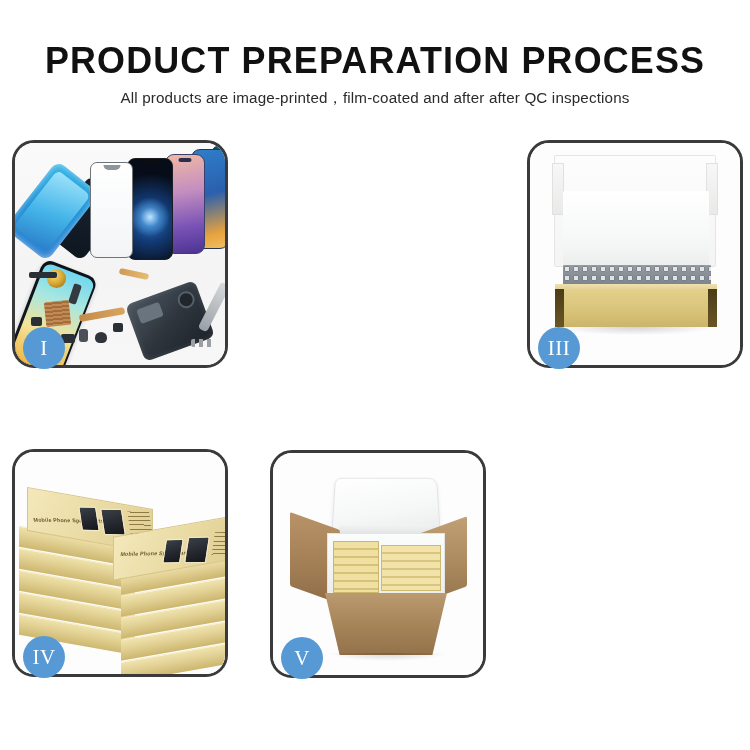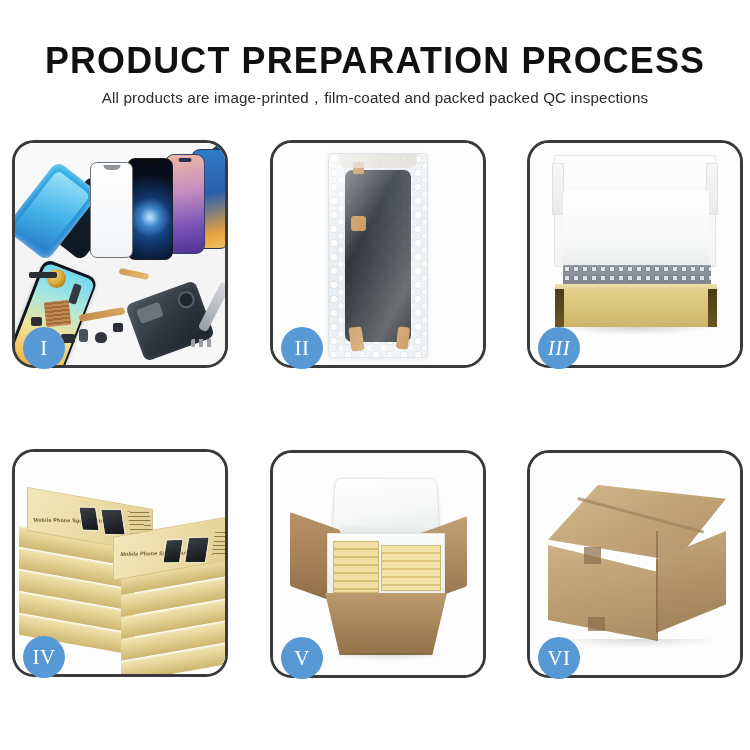--- a/index.html
+++ b/index.html
@@ -49,21 +49,21 @@
   }
   .panel .stage {
     position:absolute; inset:0;
     border-radius:19px;
     overflow:hidden;
     background:#fbfbfb;
   }
 
   .p1 { left:12px;  top:140px; }
   .p2 { left:270px; top:140px; }
-  .p3 { left:527px; top:140px;font-style:italic; }
+  .p3 { left:527px; top:140px; }
   .p4 { left:12px;  top:449px; }
   .p5 { left:270px; top:450px; }
   .p6 { left:527px; top:450px; }
 
   
   .badge {
     position:absolute;
     left:8px; bottom:-4px;
     width:42px; height:42px;
     border-radius:50%;
@@ -433,21 +433,21 @@
   .p6shadow {
     position:absolute; left:28px; top:186px; width:158px; height:9px;
     background:radial-gradient(ellipse at 50% 0%, rgba(0,0,0,.14) 0%, rgba(0,0,0,0) 74%);
   }
 </style>
 </head>
 <body>
 
 <div class="header">
   <div class="title">PRODUCT PREPARATION PROCESS</div>
-  <div class="subtitle">All products are image-printed，film-coated and packed packed QC inspections</div>
+  <div class="subtitle">All products are image-printed，film-coated and after after QC inspections</div>
 </div>
 
 <div class="grid">
 
   <div class="panel p1">
     <div class="stage">
       <div class="phoneA2"></div>
       <div class="phoneA"></div>
       <div class="scrTeal"></div>
       <div class="scrBlue"></div>
@@ -467,34 +467,20 @@
       <div class="nut n4"></div>
       <div class="nut n5"></div>
       <div class="nut n6"></div>
       <div class="nut n7"></div>
       <div class="screwdriver"></div>
       <div class="screws"></div>
     </div>
     <div class="badge">I</div>
   </div>
 
-  <div class="panel p2">
-    <div class="stage">
-      <div class="bubbleBag">
-        <div class="bagPart"></div>
-        <div class="bagFlexTop"></div>
-        <div class="bagFlexMid"></div>
-        <div class="bagFlexB1"></div>
-        <div class="bagFlexB2"></div>
-        <div class="bagTopFold"></div>
-        <div class="bagSheen"></div>
-      </div>
-    </div>
-    <div class="badge">II</div>
-  </div>
 
   <div class="panel p3">
     <div class="stage">
       <div class="boxLidBack"></div>
       <div class="lidEarL"></div>
       <div class="lidEarR"></div>
       <div class="foamSheet"></div>
       <div class="bubbleLayer"></div>
       <div class="kraftLip"></div>
       <div class="kraftFront"></div>
@@ -545,27 +531,14 @@
       <div class="flapR"></div>
       <div class="innerFoam"></div>
       <div class="yellowStackL"></div>
       <div class="yellowStackR"></div>
       <div class="cartonTaper"></div>
       <div class="p5shadow"></div>
     </div>
     <div class="badge">V</div>
   </div>
 
-  <div class="panel p6">
-    <div class="stage">
-      <div class="cTop"></div>
-      <div class="cTopSeam"></div>
-      <div class="cLeft"></div>
-      <div class="cRight"></div>
-      <div class="cEdge"></div>
-      <div class="tape1"></div>
-      <div class="tape2"></div>
-      <div class="p6shadow"></div>
-    </div>
-    <div class="badge">VI</div>
-  </div>
 
 </div>
 
 </body></html>

